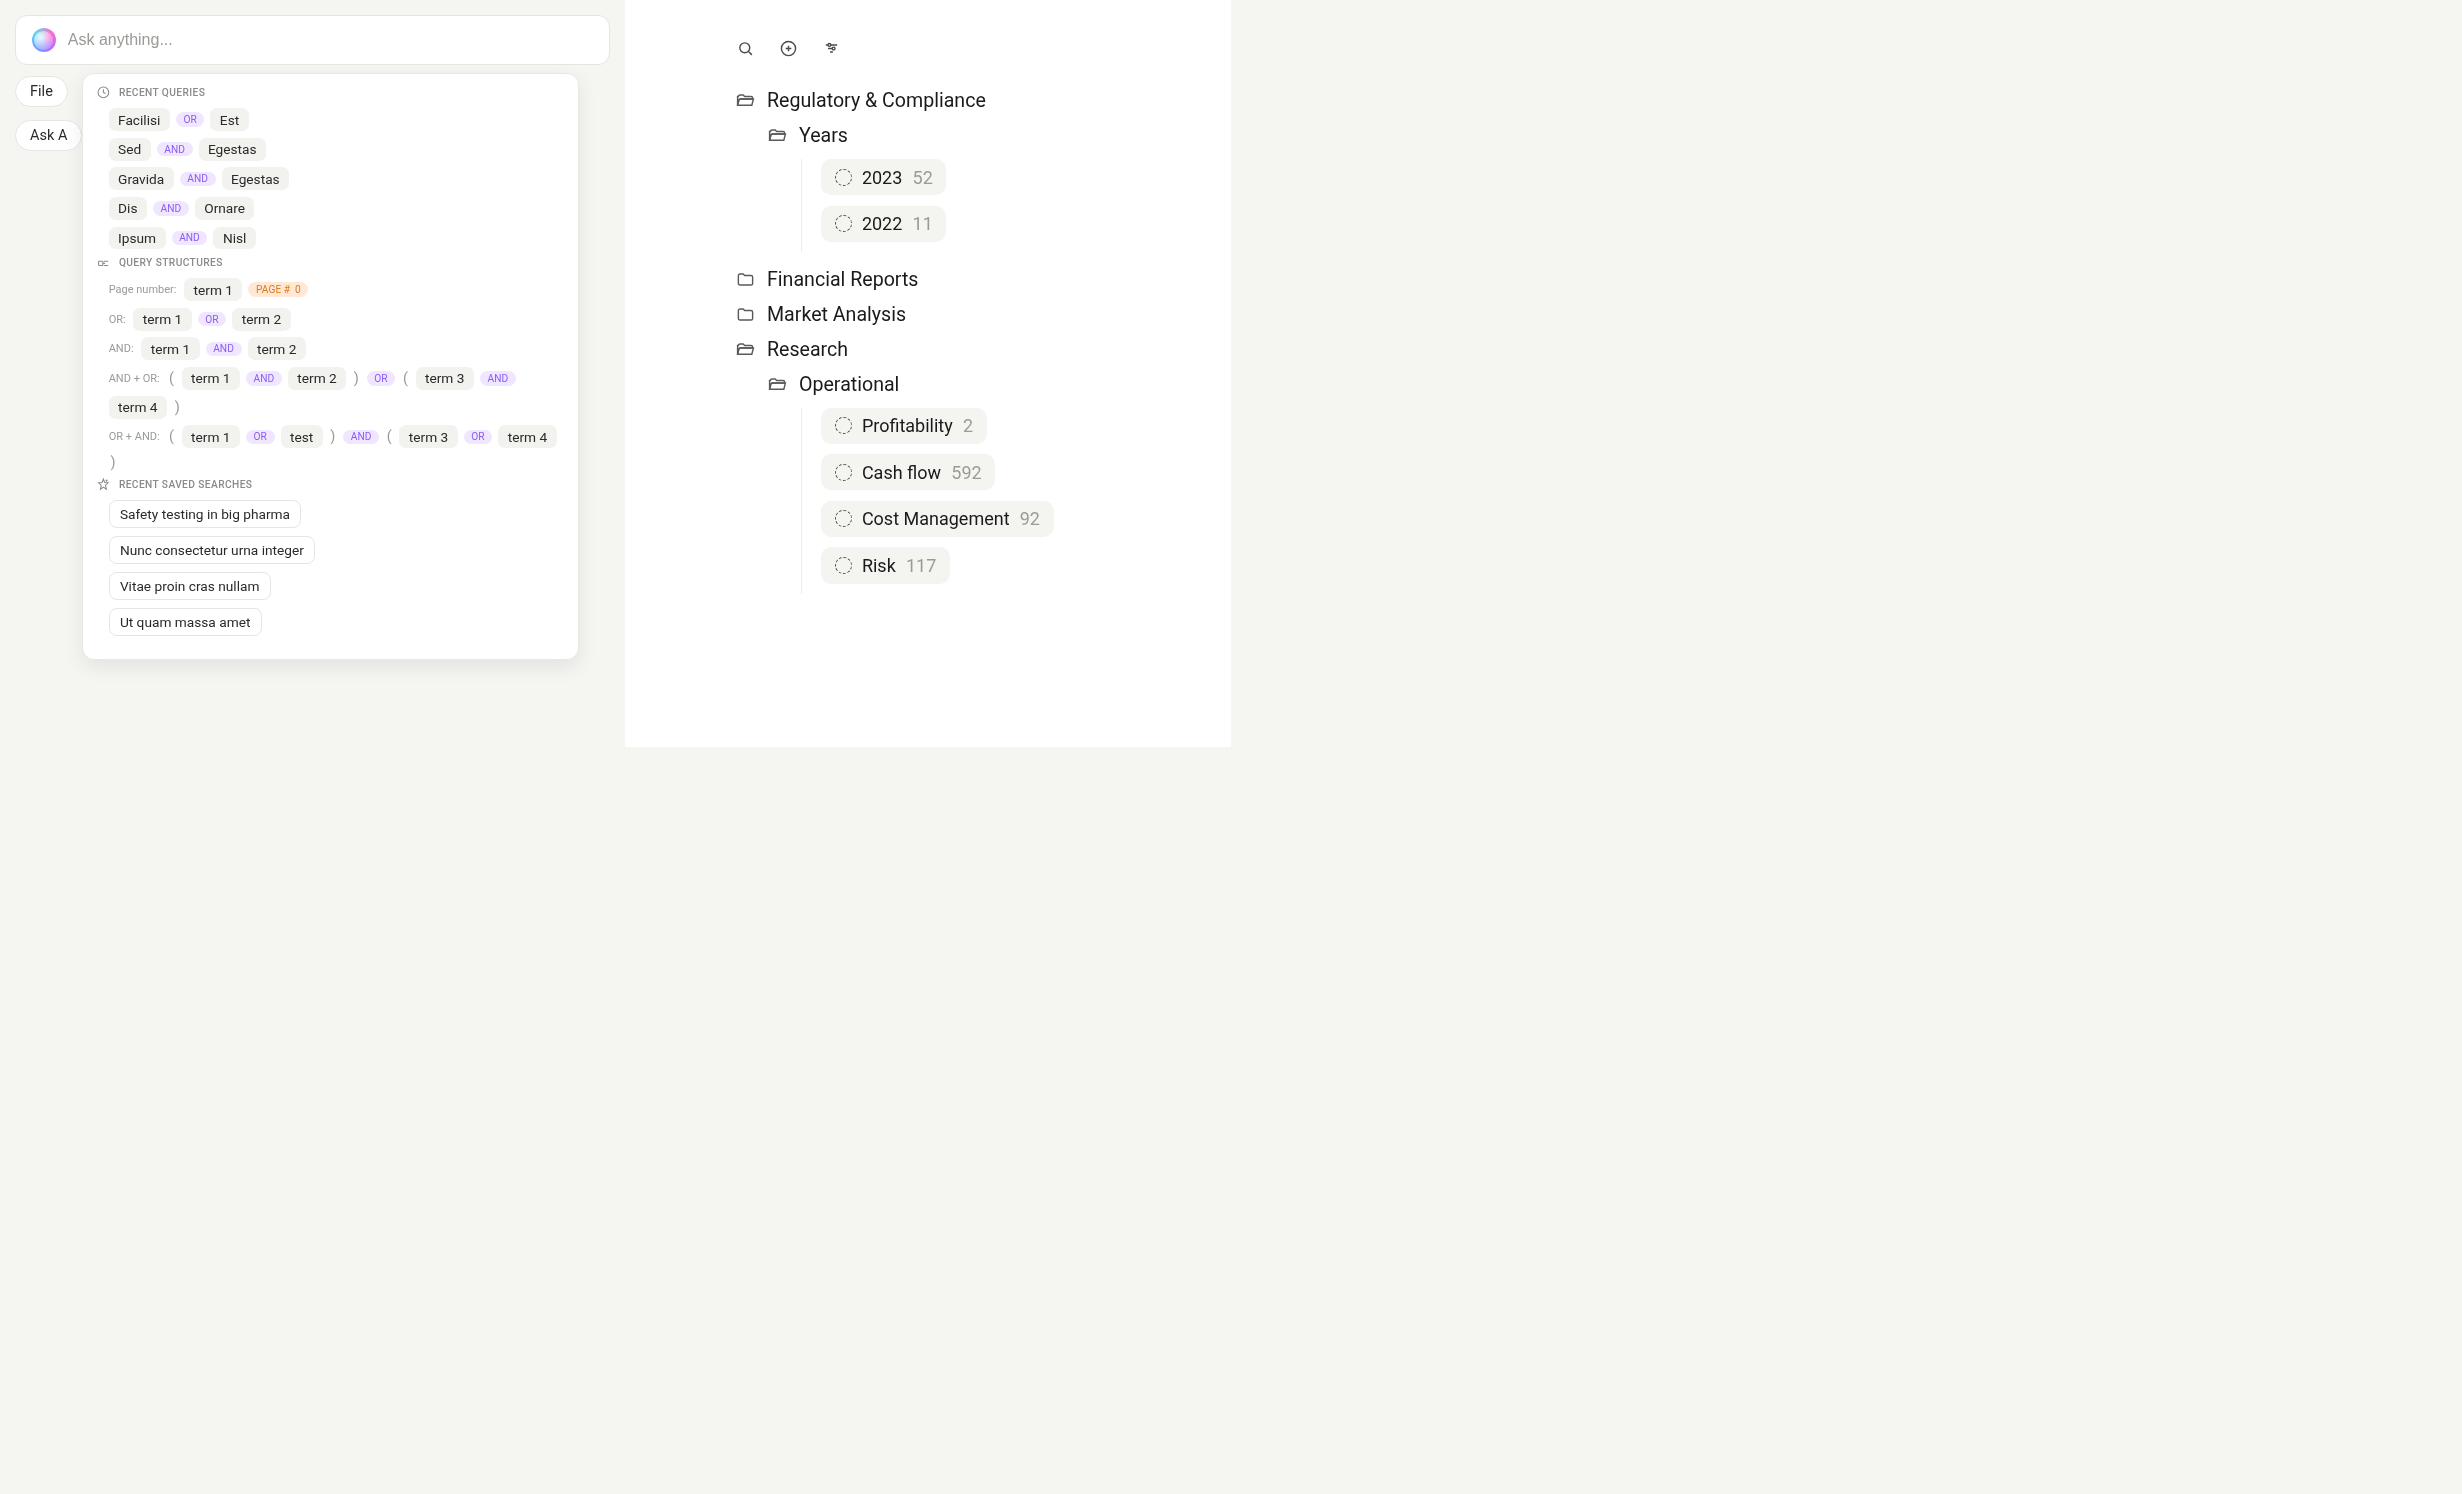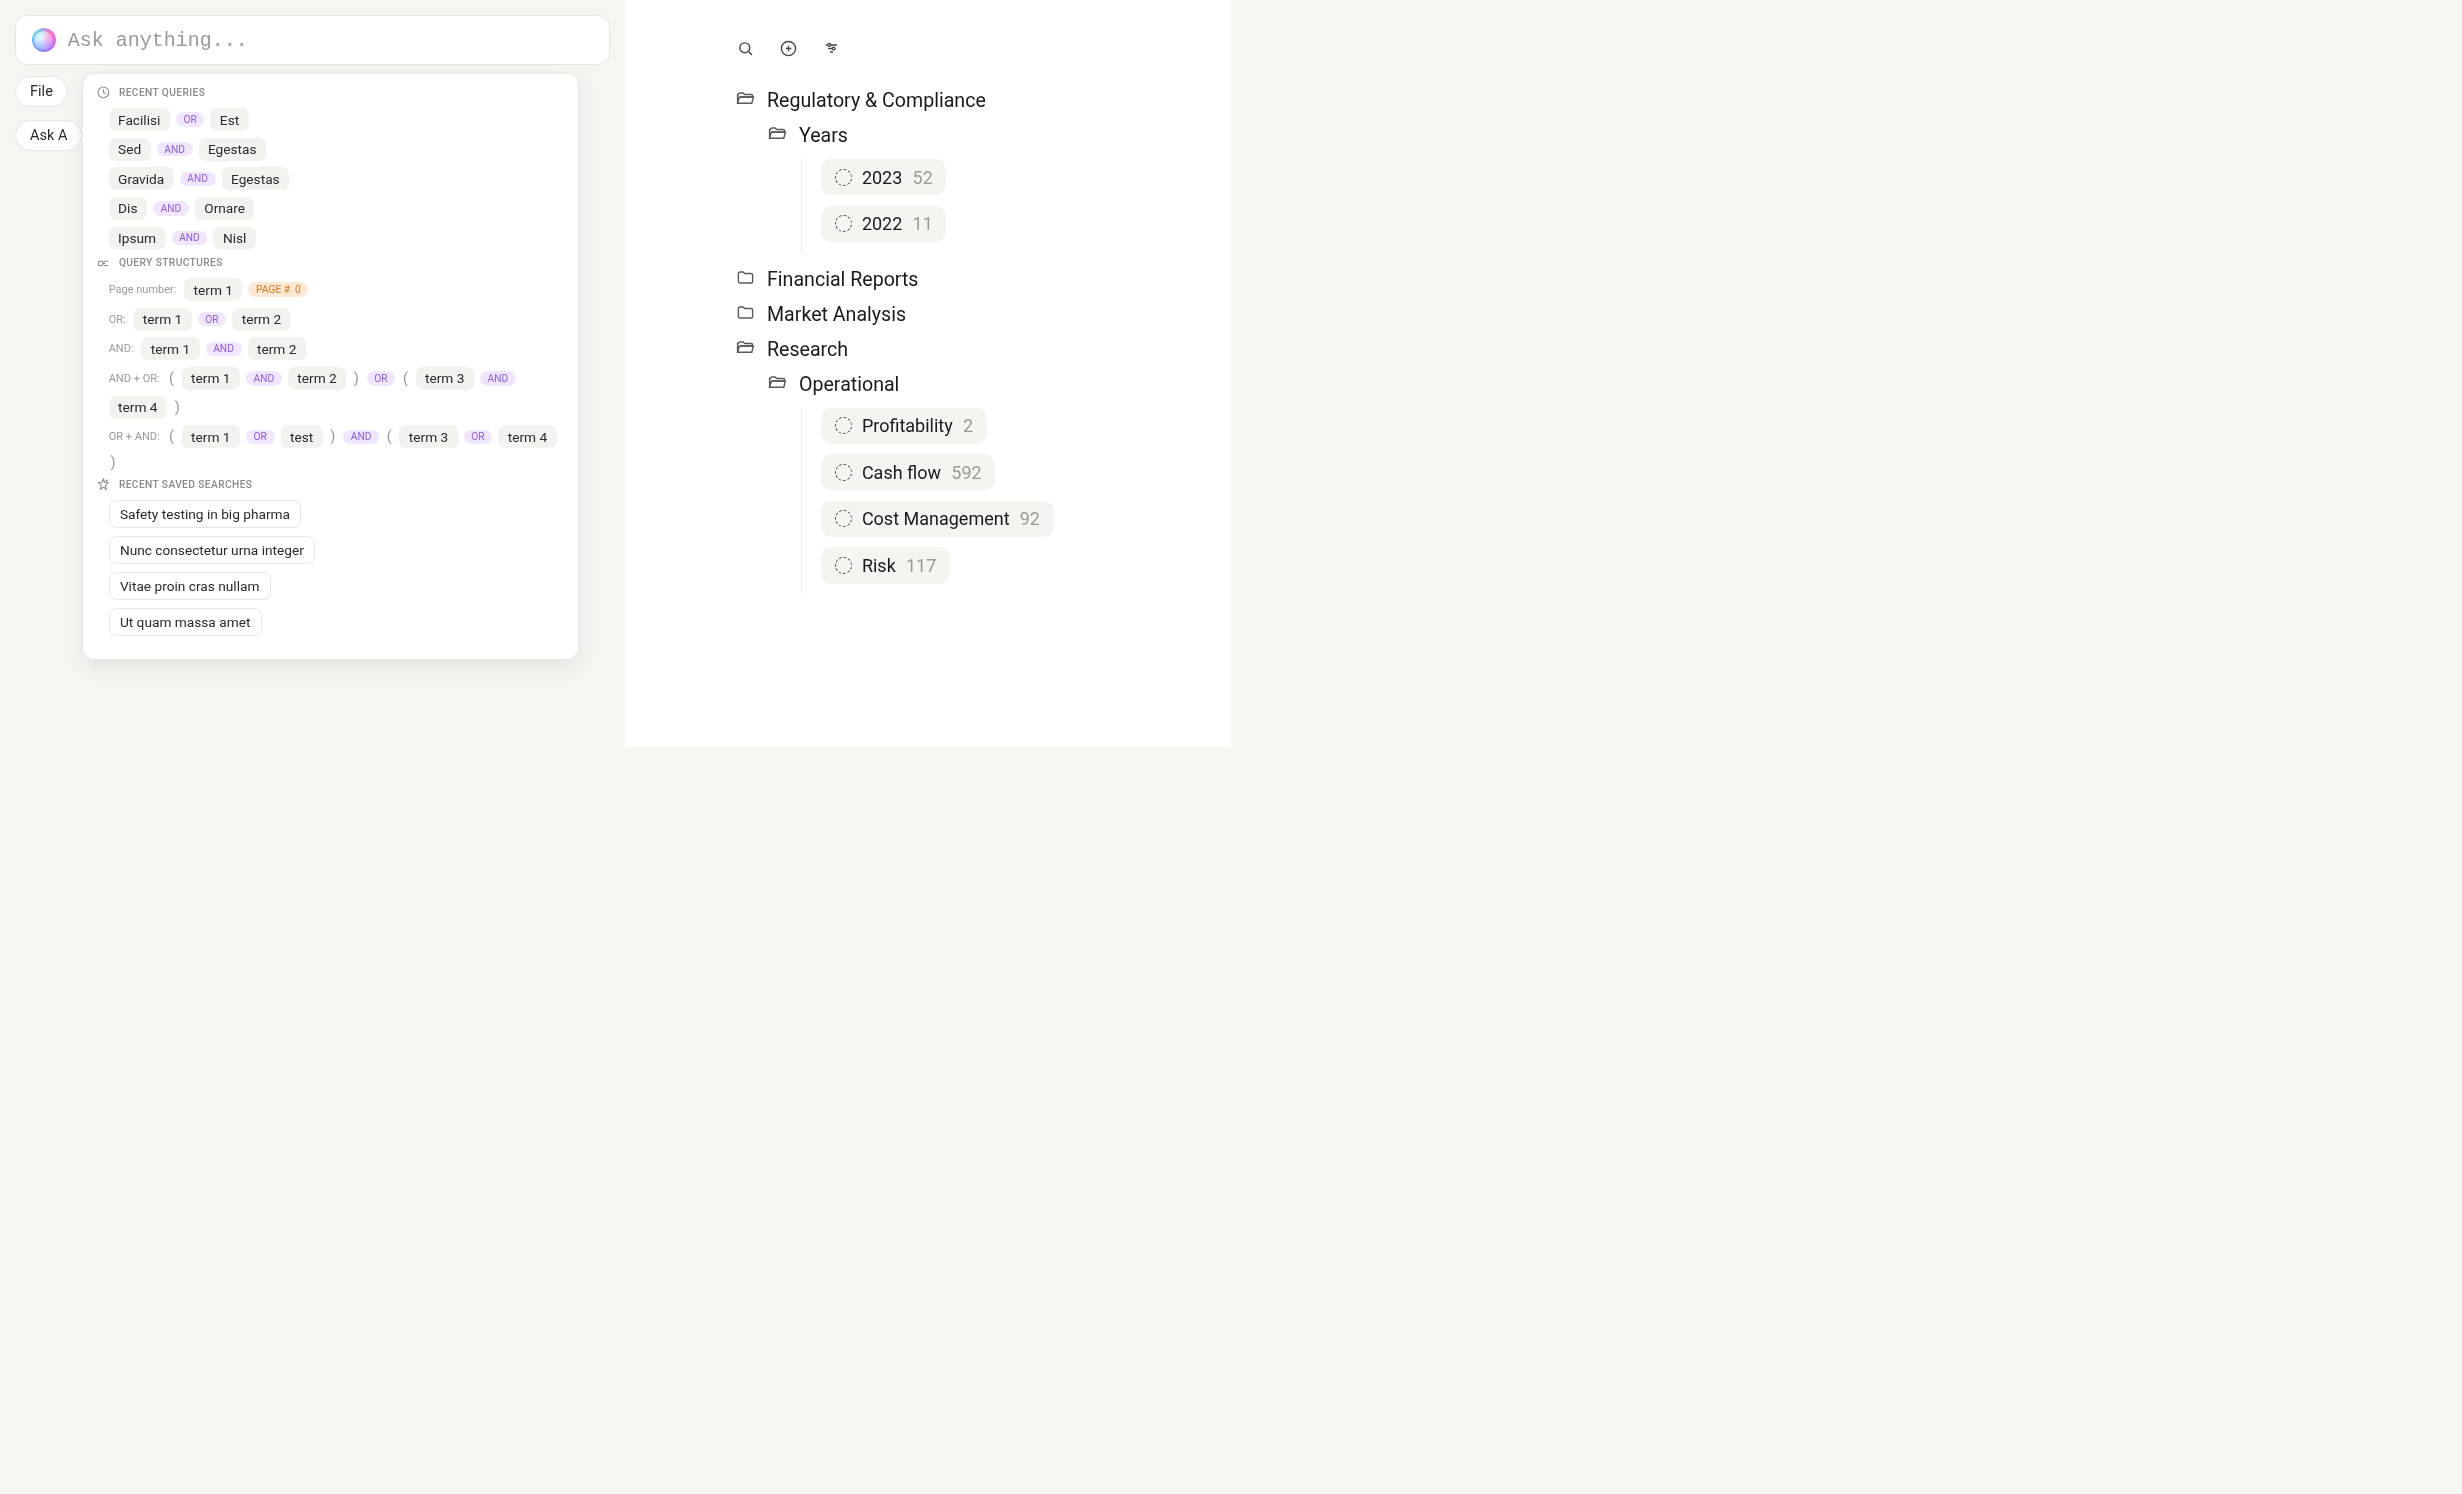--- a/index.html
+++ b/index.html
@@ -41,25 +41,24 @@
       content: '';
       position: absolute;
       inset: 2.6px;
       border-radius: 50%;
       background: radial-gradient(circle at 35% 35%, rgba(255,255,255,0.85), rgba(255,255,255,0));
     }
     
     .search-input {
       border: none;
       outline: none;
-      font-size: 20px;
+      font-size: 16px;
       color: #ef4444;
       flex: 1;
       background: transparent;
-      font-family: Liberation Mono, monospace;
     }
     .search-input::placeholder { color: #9a9a96; }
     
     .pill-row {
       display: flex;
       gap: 8.5px;
       margin-top: 10.2px;
     }
     .pill-row.second { margin-top: 13.7px; }
     .bg-pill {
@@ -168,21 +167,21 @@
       height: 19px;
       display: flex;
       align-items: center;
       justify-content: center;
       color: #4a4a4a;
       cursor: pointer;
     }
     
     .tree-item {
       display: flex;
-      align-items: flex-start;
+      align-items: center;
       gap: 12px;
       margin-bottom: 12px;
     }
     .tree-item.level-1 { margin-left: 32px; }
     .tree-item .folder-icon {
       width: 19px;
       height: 19px;
       color: #5a5a5a;
     }
     .tree-item .label {

